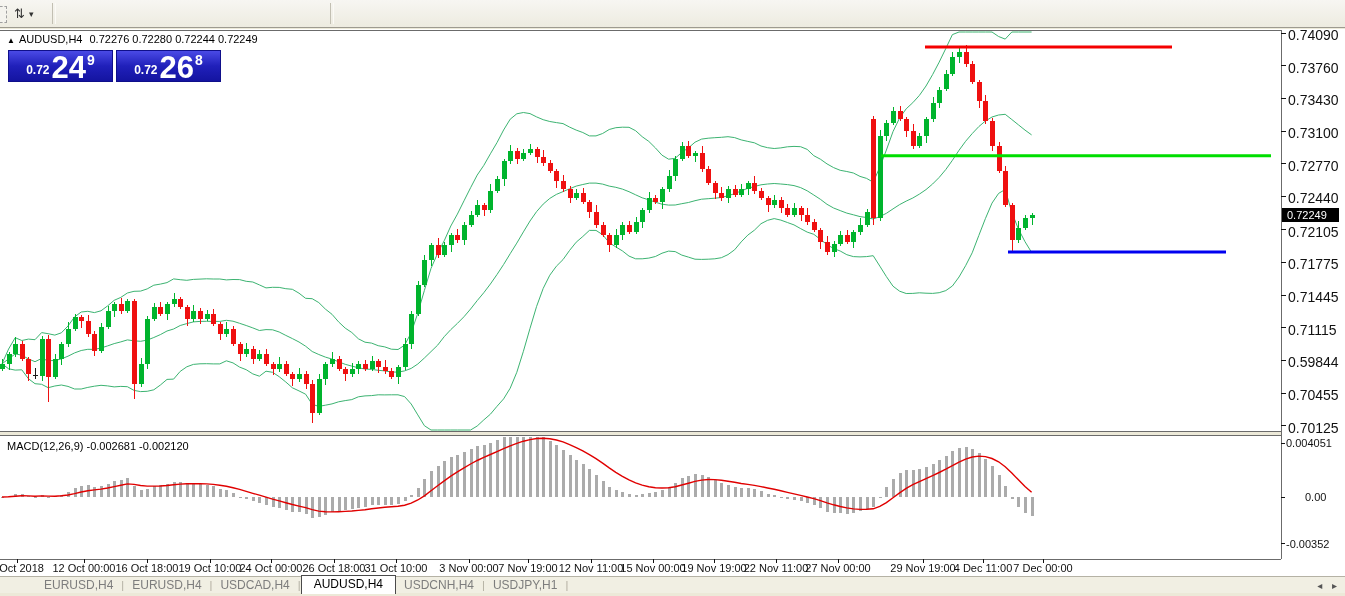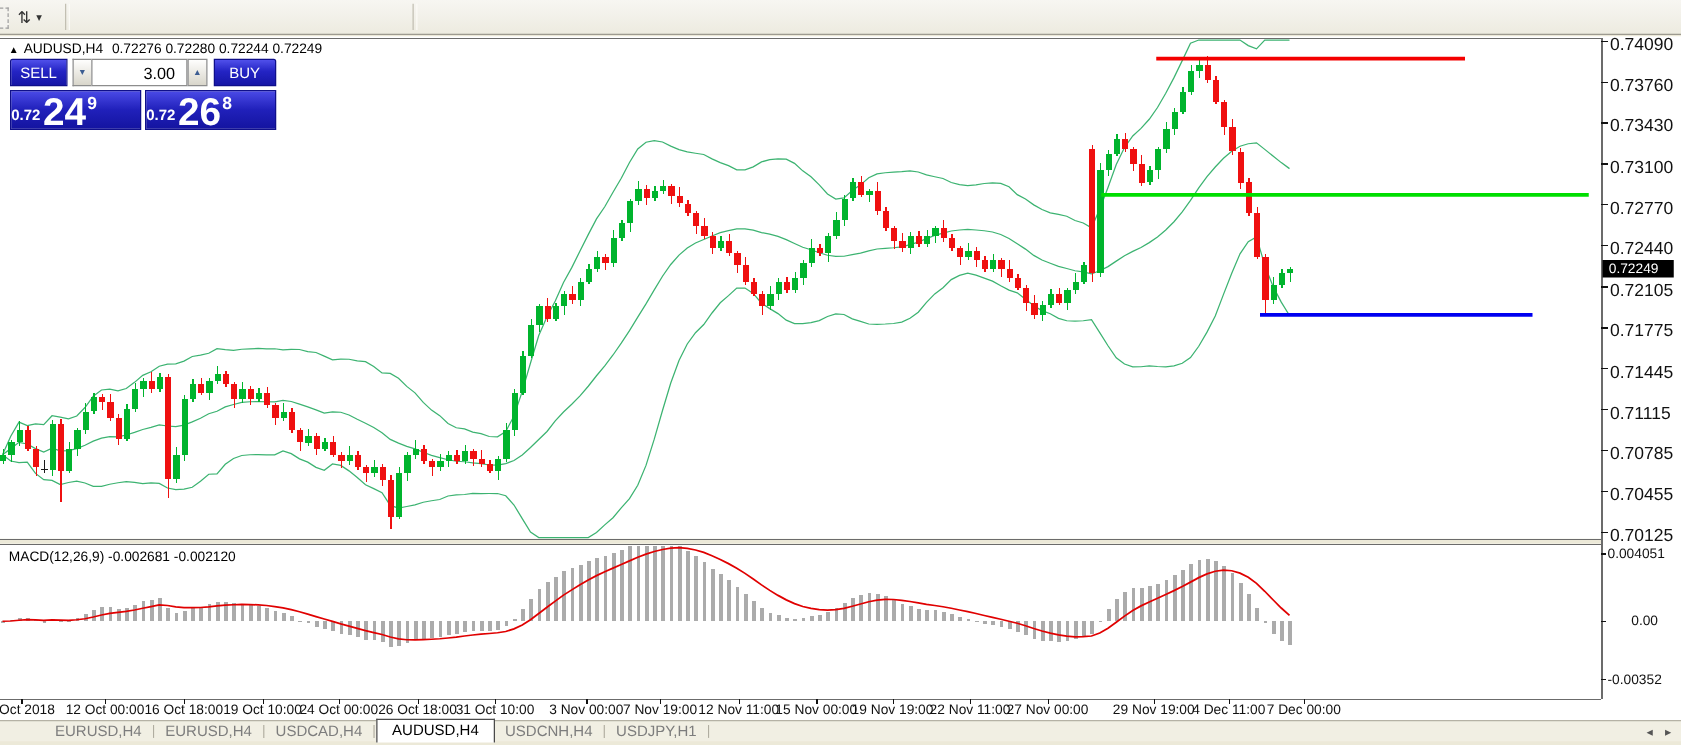--- a/index.html
+++ b/index.html
@@ -31,21 +31,21 @@
     color:#fff;font-size:12px;font-family:"Liberation Sans",sans-serif;cursor:pointer;}
   .sell-btn{width:47px;border-radius:2px 0 0 0;}
   .buy-btn{width:52px;margin-left:5px;border-radius:0 2px 0 0;}
   .step{width:16px;background:linear-gradient(#fefefd,#d9d6cb);border:1px solid #8d8d8d;
     font-size:7px;color:#3c5d92;padding:0;cursor:pointer;}
   .step-dn{margin-left:4px;border-right:none;}
   .vol{width:66px;border:1px solid #8d8d8d;font-size:13px;font-family:"Liberation Sans",sans-serif;
     text-align:right;padding:0 9px 0 0;color:#000;background:#fff;}
   .tp-row2{display:flex;margin-top:3px;height:32px;}
   .quote{background:linear-gradient(#4a4ae6,#2020ba 50%,#1414a0);border:1px solid #0f0f8a;color:#fff;
-    display:flex;align-items:flex-end;cursor:pointer;}
+    display:flex;align-items:flex-end;justify-content:center;cursor:pointer;}
   .sell-quote{width:104px;}
   .buy-quote{width:104px;margin-left:3px;}
   .q-small{font-size:12px;font-weight:bold;margin:0 2px 4px 0;}
   .q-big{font-size:31px;line-height:27px;font-weight:600;}
   .q-sup{font-size:14px;font-weight:bold;margin:0 0 13px 1px;}
   
   .p-tick{position:absolute;left:1288px;font-size:14px;color:#111;transform:translateY(-6px);}
   .m-tick{position:absolute;left:1286px;font-size:11px;color:#111;transform:translateY(-6px);}
   #price-badge{position:absolute;left:1282px;top:208px;width:57px;height:14px;background:#000;
     color:#fff;font-size:11px;line-height:14px;padding-left:5px;box-sizing:border-box;}
@@ -594,27 +594,20 @@
     </div>
     <div class="tb-sep" style="left:52px"></div>
     <div class="tb-sep" style="left:330px"></div>
   </div>
 
   <div id="symbol-line">
     <span class="mk">▲</span><span>AUDUSD,H4</span><span class="vals">0.72276 0.72280 0.72244 0.72249</span>
   </div>
 
   <div id="trade-panel">
-    <div class="tp-row1">
-      <button class="btn-blue sell-btn">SELL</button>
-      <button class="step step-dn">▼</button>
-      <input class="vol" readonly="" value="3.00" style="">
-      <button class="step">▲</button>
-      <button class="btn-blue buy-btn">BUY</button>
-    </div>
     <div class="tp-row2">
       <div class="quote sell-quote">
         <span class="q-small">0.72</span>
           <span class="q-big">24</span>
           <span class="q-sup">9</span>
       </div>
       <div class="quote buy-quote">
         <span class="q-small">0.72</span>
           <span class="q-big">26</span>
           <span class="q-sup">8</span>
@@ -628,21 +621,21 @@
       <div class="p-tick" style="top: 33px;">0.74090</div>
       <div class="p-tick" style="top: 65.6865px;">0.73760</div>
       <div class="p-tick" style="top: 98.373px;">0.73430</div>
       <div class="p-tick" style="top: 131.06px;">0.73100</div>
       <div class="p-tick" style="top: 163.746px;">0.72770</div>
       <div class="p-tick" style="top: 196.432px;">0.72440</div>
       <div class="p-tick" style="top: 229.614px;">0.72105</div>
       <div class="p-tick" style="top: 262.301px;">0.71775</div>
       <div class="p-tick" style="top: 294.987px;">0.71445</div>
       <div class="p-tick" style="top: 327.674px;">0.71115</div>
-      <div class="p-tick" style="top: 360.36px;">0.70785</div>
+      <div class="p-tick" style="top: 360.36px;">0.59844</div>
       <div class="p-tick" style="top: 393.047px;">0.70455</div>
       <div class="p-tick" style="top: 425.733px;">0.70125</div>
       <div class="m-tick" style="top: 443.122px;">0.004051</div>
       <div class="m-tick" style="top: 497px; padding-left: 19px;">0.00</div>
       <div class="m-tick" style="top: 543.816px;">-0.00352</div>
     </div>
   <div id="price-badge" style="top: 208px;">0.72249</div>
   <div id="time-axis">
       <div class="t-label" style="left: 17px;">9 Oct 2018</div>
       <div class="t-label" style="left: 84px;">12 Oct 00:00</div>

